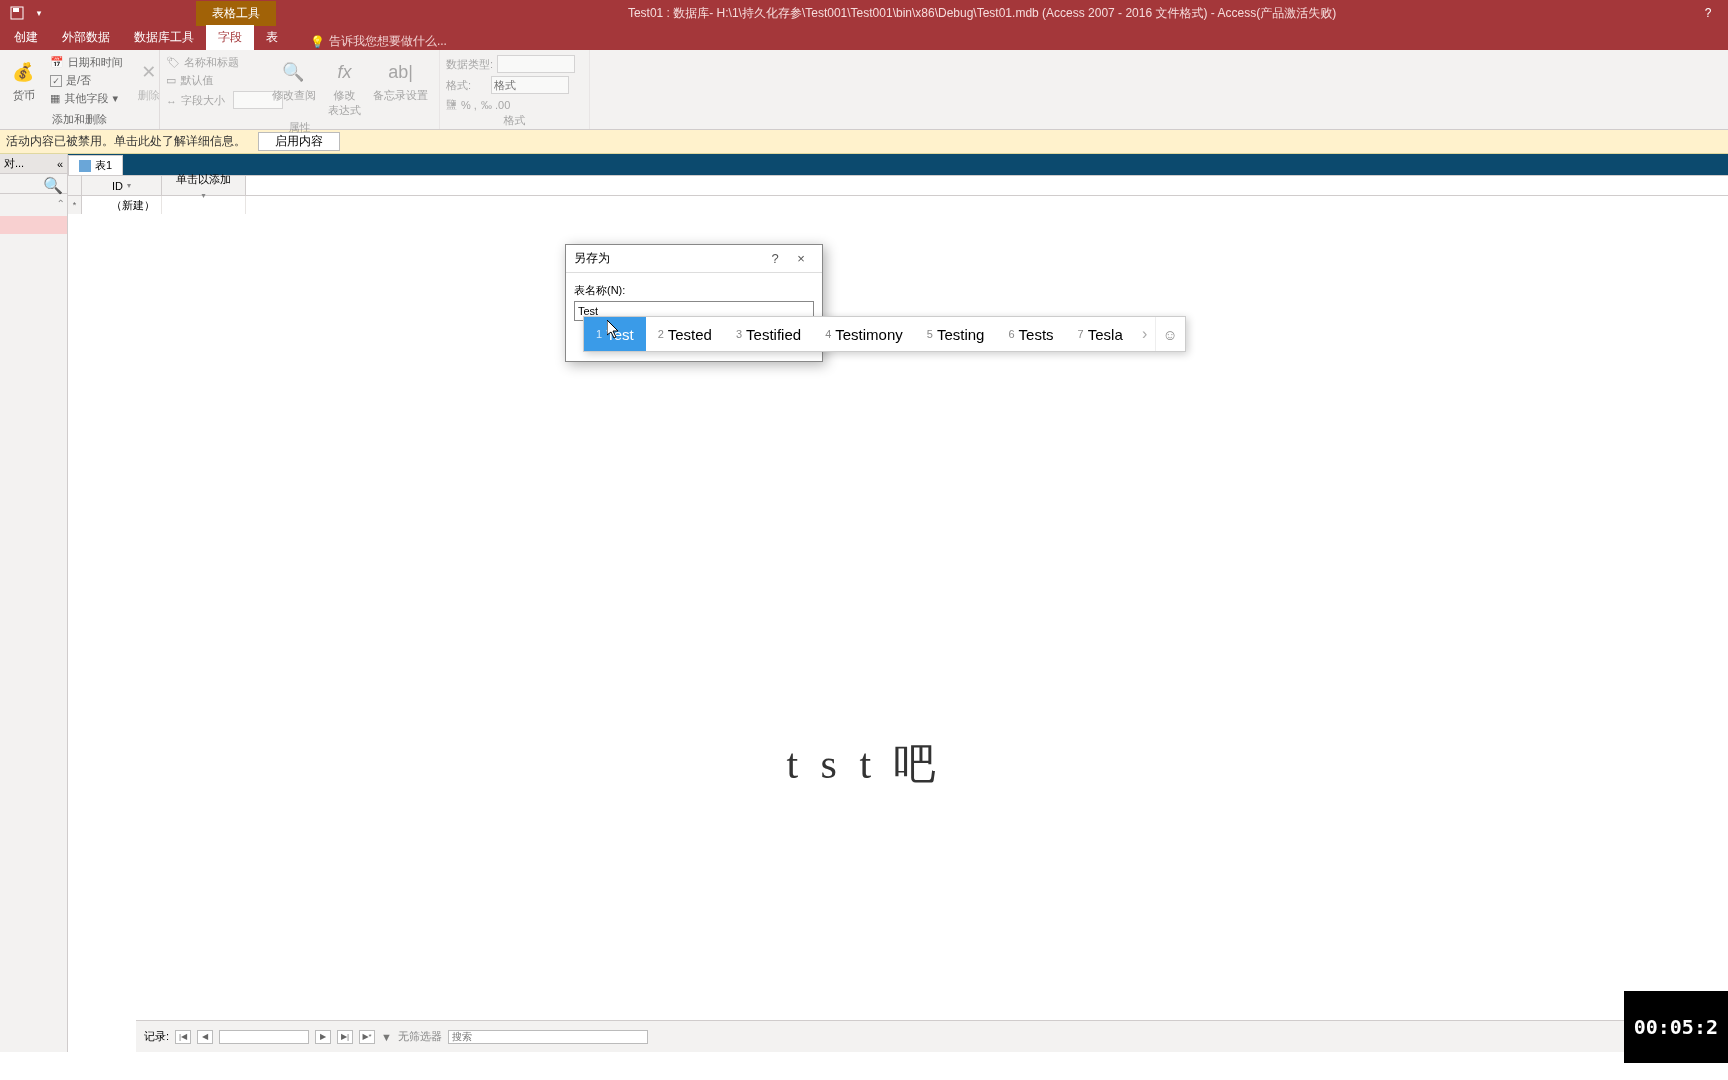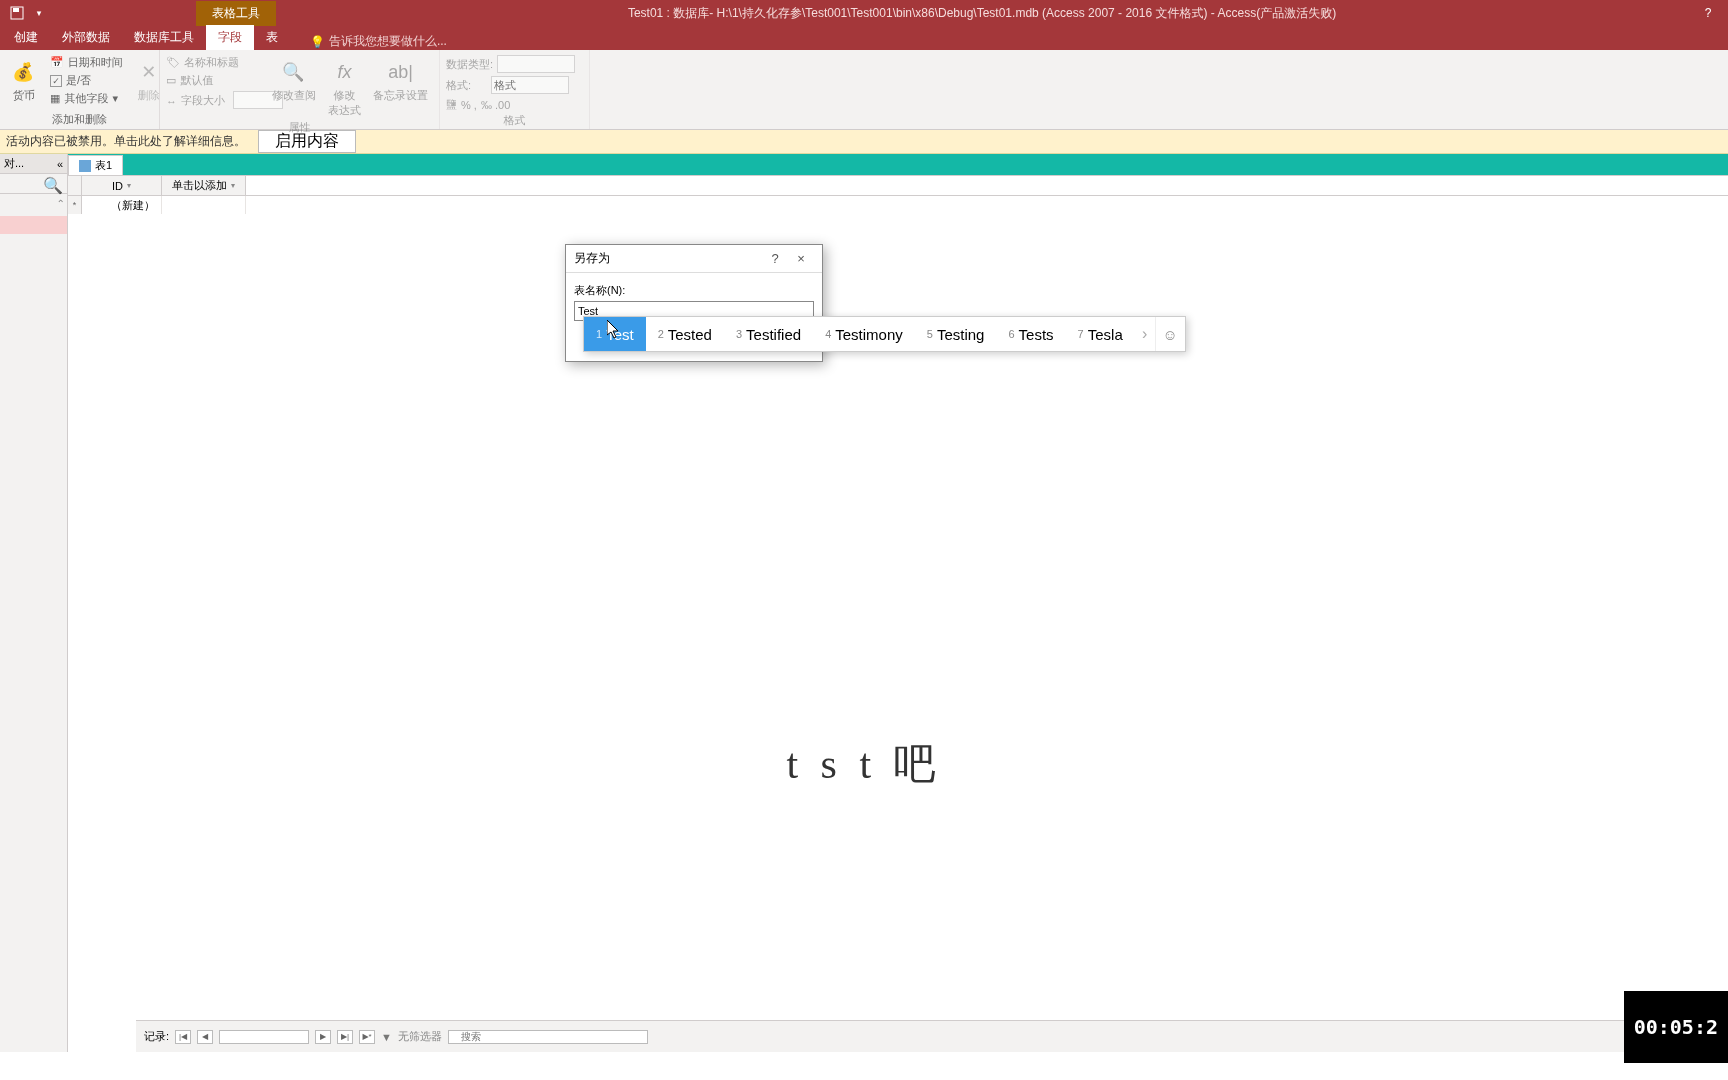--- a/index.html
+++ b/index.html
@@ -27,32 +27,32 @@
 .ribbon-group .group-label { text-align: center; font-size: 11px; color: #666; height: 15px; }
 .rb-btn { display: flex; flex-direction: column; align-items: center; padding: 2px 4px; color: #666; }
 .rb-btn .icon { width: 32px; height: 32px; display: flex; align-items: center; justify-content: center; font-size: 18px; }
 .rb-chk { display: flex; align-items: center; gap: 4px; padding: 1px 2px; color: #666; white-space: nowrap; }
 .rb-chk .box { width: 12px; height: 12px; border: 1px solid #999; display: inline-flex; align-items: center; justify-content: center; font-size: 9px; }
 .rb-col { display: flex; flex-direction: column; gap: 1px; }
 .rb-input { height: 18px; border: 1px solid #bbb; background: #fff; font-size: 11px; padding: 0 2px; }
 
 
 .security-bar { height: 24px; background: #fff2cc; border-bottom: 1px solid #e0d8a0; display: flex; align-items: center; font-size: 12px; color: #333; padding-left: 6px; gap: 12px; }
-.security-bar button { padding: 0 16px; background: #fff; border: 1px solid #bbb; font-size: 16px; }
+.security-bar button { padding: 0 16px; background: #fff; border: 1px solid #bbb; font-size: 12px; }
 
 
 .main-area { position: absolute; top: 154px; bottom: 28px; left: 0; right: 0; display: flex; }
 .nav-pane { width: 68px; background: #f3f2f1; border-right: 1px solid #d0cccc; position: relative; }
 .nav-pane .nav-header { height: 20px; border-bottom: 1px solid #d0cccc; display: flex; align-items: center; justify-content: space-between; padding: 0 4px; font-size: 11px; background: #e8e5e3; }
 .nav-pane .search-ic { height: 20px; border-bottom: 1px solid #d0cccc; display: flex; justify-content: flex-end; padding: 2px 4px; }
 .nav-pane .collapse { position: absolute; right: 2px; top: 44px; font-size: 10px; color: #888; }
 .nav-pane .sel-row { background: #f8d0d0; height: 18px; margin-top: 22px; }
 
 .work-area { flex: 1; background: #fff; position: relative; }
-.doc-tabs { height: 22px; background: #14b8a6; border-bottom: 1px solid #d0cccc; display: flex; align-items: flex-end; overflow: hidden; }
+.doc-tabs { height: 22px; background: #0c4a6e; border-bottom: 1px solid #d0cccc; display: flex; align-items: flex-end; overflow: hidden; }
 .doc-tab { background: #fff; border: 1px solid #d0cccc; border-bottom: none; padding: 2px 10px; font-size: 11px; display: flex; align-items: center; gap: 4px; }
 .doc-tab .tabicon { width: 12px; height: 12px; background: #6aa6d8; }
 
 .datasheet { position: relative; }
 .ds-header { display: flex; height: 20px; border-bottom: 1px solid #d0cccc; }
 .ds-rowhead { width: 14px; background: #f3f2f1; border-right: 1px solid #d0cccc; }
 .ds-col { background: #f3f2f1; border-right: 1px solid #d0cccc; display: flex; align-items: center; justify-content: center; font-size: 11px; gap: 4px; }
 .ds-col .drop { font-size: 8px; color: #888; }
 .ds-row { display: flex; height: 18px; }
 .ds-cell { border-right: 1px solid #e8e5e3; display: flex; align-items: center; padding: 0 6px; font-size: 11px; }
@@ -84,21 +84,21 @@
 
 
 .subtitle { position: absolute; top: 736px; left: 0; right: 0; text-align: center; font-size: 42px; color: #333; font-family: serif; letter-spacing: 6px; text-shadow: 0 0 2px #fff, 0 0 2px #fff; }
 
 
 .timer { position: absolute; right: 0; bottom: 17px; background: #000; color: #fff; padding: 24px 10px; font-size: 20px; font-family: monospace; font-weight: bold; }
 
 
 .statusbar { position: absolute; left: 68px; right: 0; bottom: 0; height: 32px; background: #f3f2f1; border-top: 1px solid #d0cccc; display: flex; align-items: center; font-size: 11px; gap: 6px; padding-left: 8px; }
 .statusbar .navbtn { width: 16px; height: 14px; border: 1px solid #bbb; background: #fff; display: flex; align-items: center; justify-content: center; font-size: 8px; color: #666; }
-.statusbar input { width: 90px; height: 14px; border: 1px solid #bbb; font-size: 10px; padding: 0 12px; }
+.statusbar input { width: 90px; height: 14px; border: 1px solid #bbb; font-size: 10px; padding: 0 3px; }
 
 </style>
 </head>
 <body>
 
 <div class="titlebar">
   <div class="qat">
     <div class="btn">
         <svg width="14" height="14">
           <rect x="1" y="1" width="12" height="12" fill="none" stroke="#fff" stroke-width="1"></rect>
@@ -235,21 +235,21 @@
       </div>
     </div>
 
     <div class="datasheet">
       <div class="ds-header">
         <div class="ds-rowhead"></div>
         <div class="ds-col" style="width:80px;justify-content:center;">
             <span>ID</span>
             <span class="drop">▾</span>
           </div>
-        <div class="ds-col ds-addccol" style="width:84px;">
+        <div class="ds-col ds-addccol" style="width:84px;flex-direction:column;">
             <span>单击以添加</span>
             <span class="drop">▾</span>
           </div>
       </div>
       <div class="ds-row">
         <div class="ds-rowmark">*</div>
         <div class="ds-cell" style="width:80px;justify-content:flex-end;">（新建）</div>
         <div class="ds-cell" style="width:84px;"></div>
       </div>
     </div>

